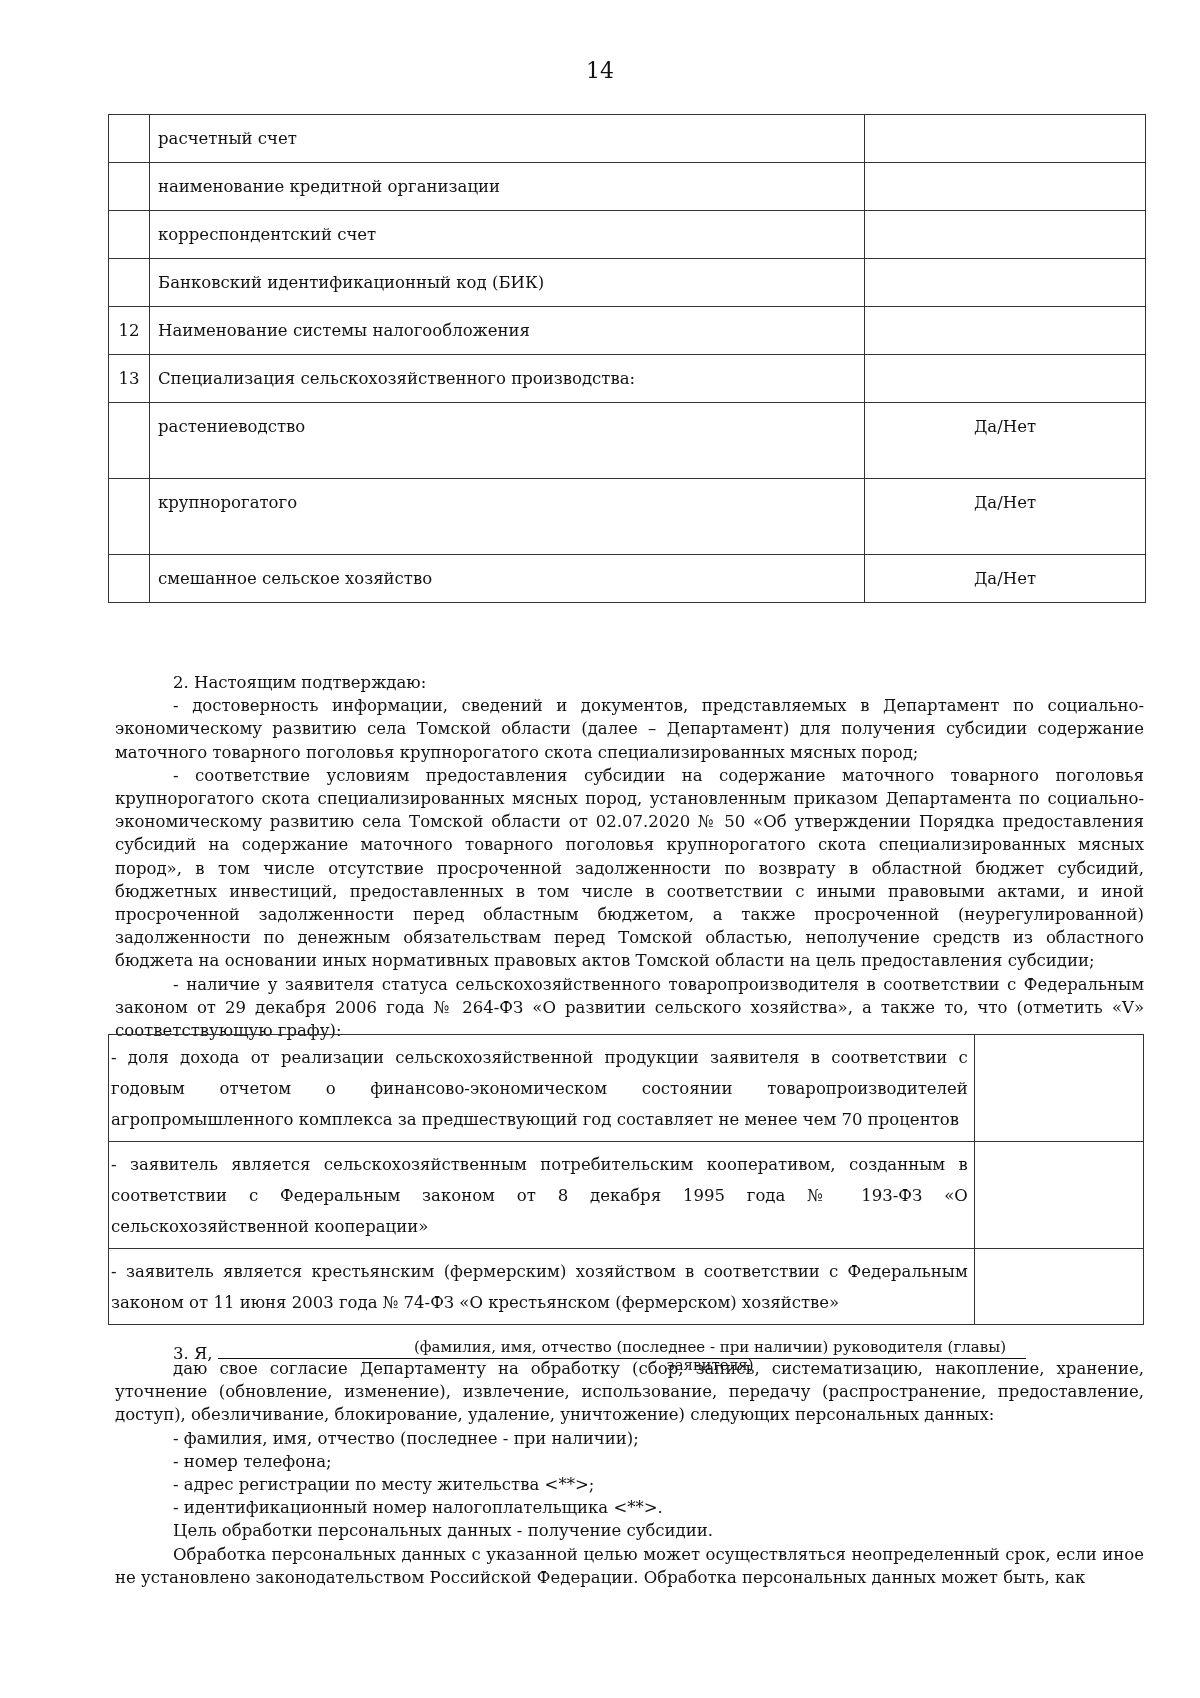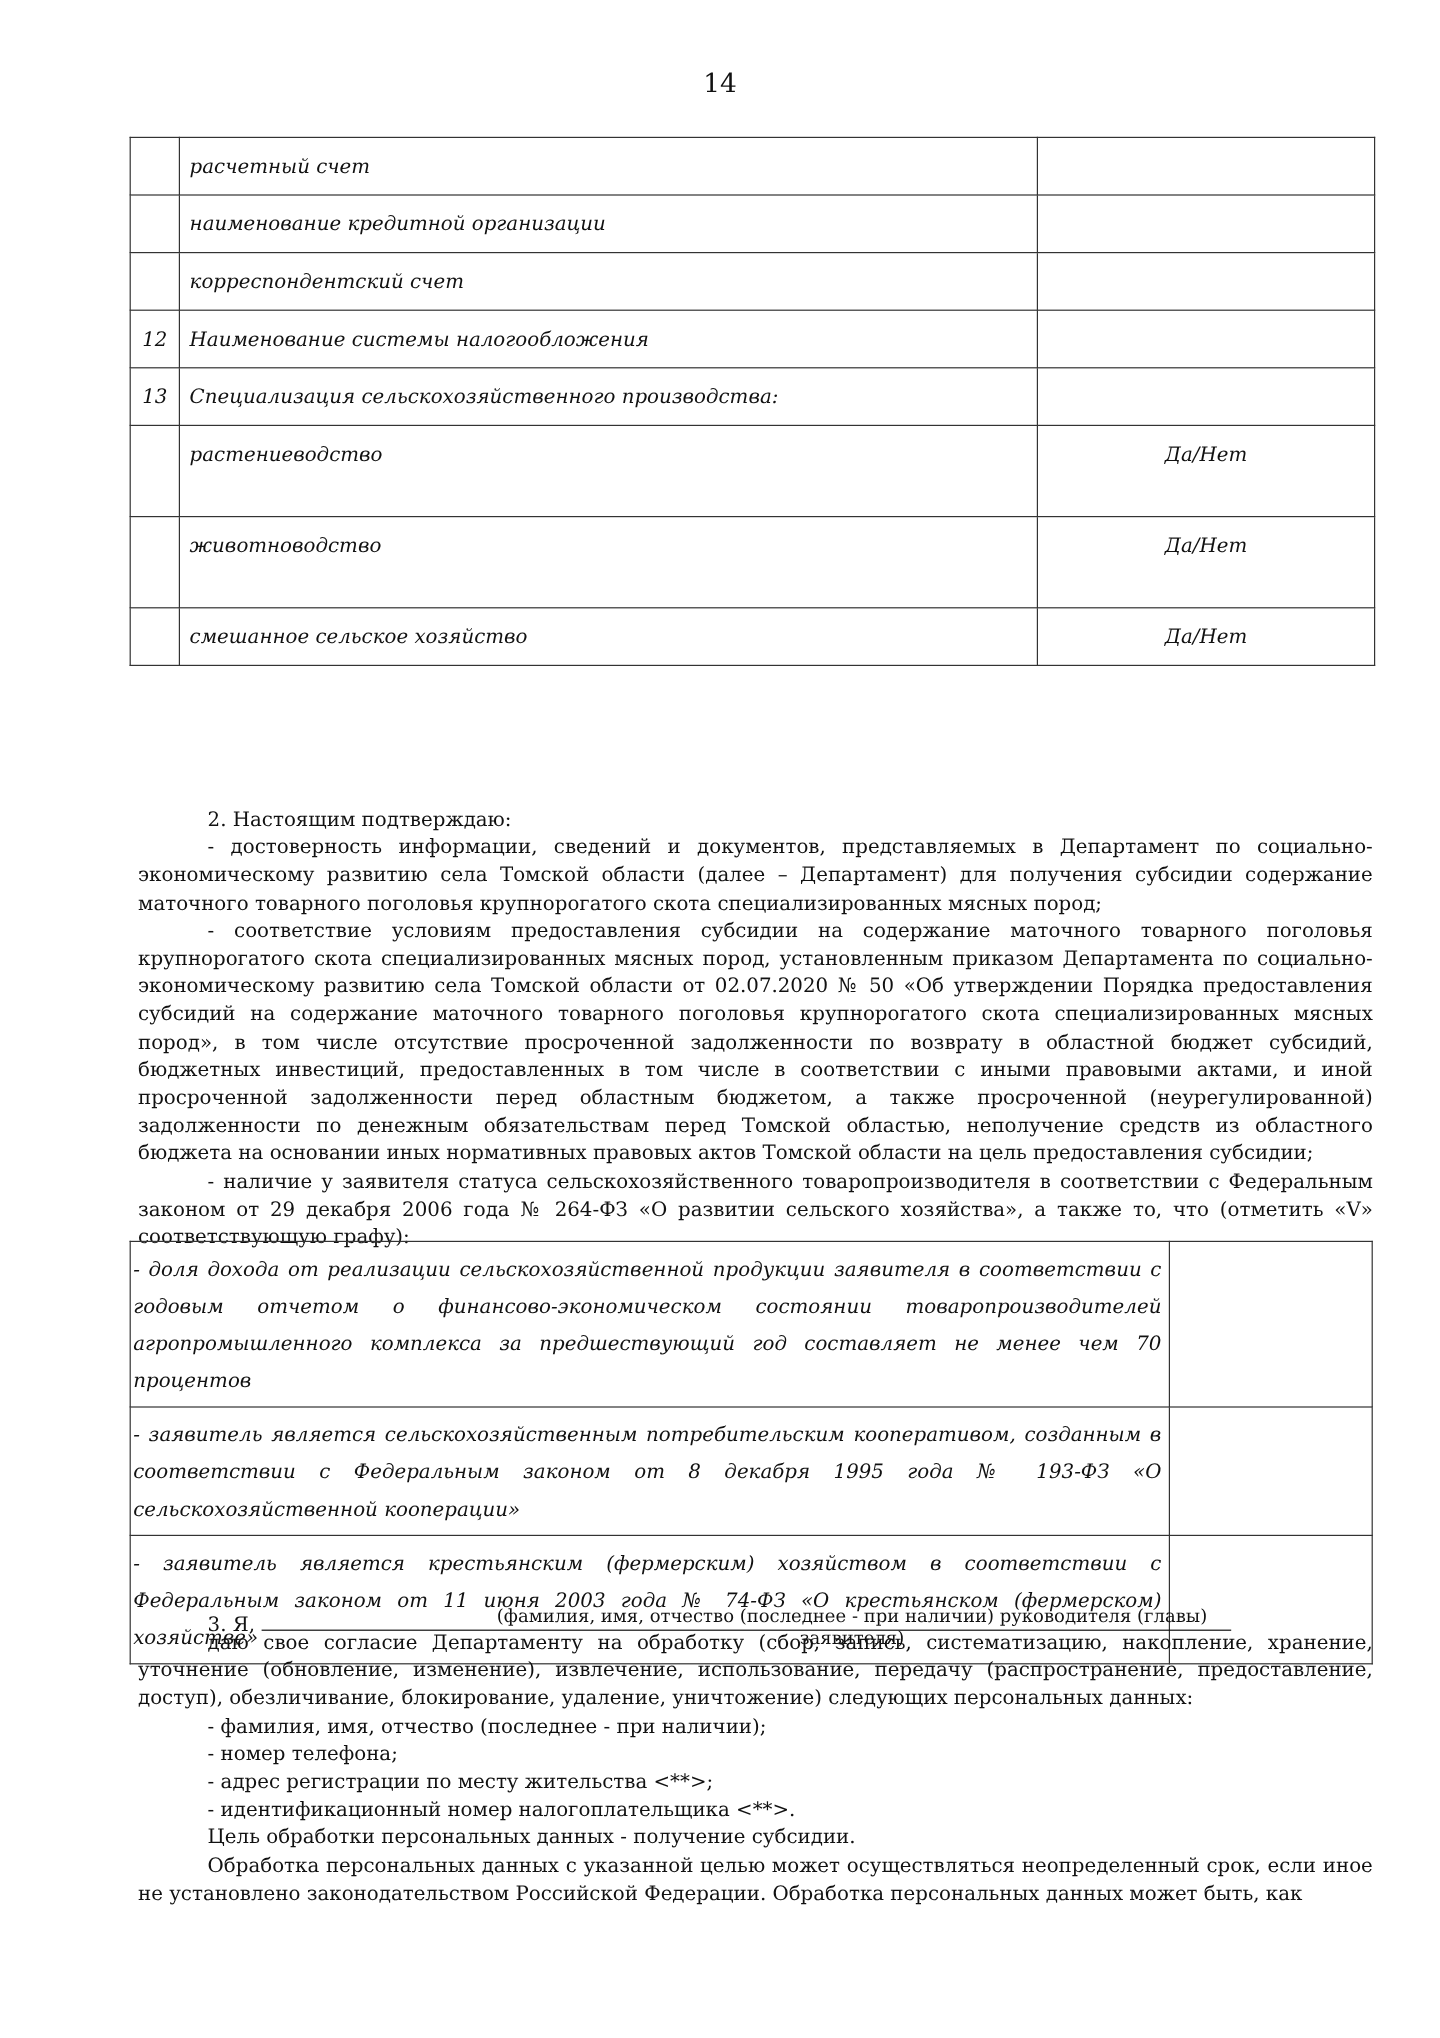--- a/index.html
+++ b/index.html
@@ -5,21 +5,21 @@
   html, body { margin: 0; padding: 0; background: #ffffff; }
   body {
     width: 1200px; height: 1698px; position: relative; overflow: hidden;
     font-family: "DejaVu Serif", "Liberation Serif", serif;
     color: #111; font-size: 16.5px;
   }
   .page-num {
     position: absolute; top: 58px; left: 0; width: 1200px; text-align: center;
     font-size: 22px;
   }
-  table { border-collapse: collapse; position: absolute; table-layout: fixed; font-style: italic; }
+  table { border-collapse: collapse; position: absolute; table-layout: fixed; }
   td { border: 1.5px solid #333; vertical-align: top; padding: 0; }
   #t1 { left: 108px; top: 114px; width: 1036px; }
   #t1 td.num { width: 40px; text-align: center; }
   #t1 td.lbl { width: 706px; padding-left: 8px; }
   #t1 td.val { width: 280px; text-align: center; }
   #t1 tr.short td { height: 47px; }
   #t1 tr.tall td { height: 75px; }
   #t1 .txt { display: block; padding-top: 13px; line-height: 22px; }
 
   .para { position: absolute; left: 115px; width: 1029px; line-height: 23.2px; text-align: justify; }
@@ -72,20 +72,31 @@
         </td>
     <td class="lbl">
           <span class="txt">корреспондентский счет</span>
         </td>
     <td class="val">
           <span class="txt"></span>
         </td>
   </tr>
   <tr class="short">
     <td class="num">
+          <span class="txt"></span>
+        </td>
+    <td class="lbl">
+          <span class="txt">Банковский идентификационный код (БИК)</span>
+        </td>
+    <td class="val">
+          <span class="txt"></span>
+        </td>
+  </tr>
+  <tr class="short">
+    <td class="num">
           <span class="txt">12</span>
         </td>
     <td class="lbl">
           <span class="txt">Наименование системы налогообложения</span>
         </td>
     <td class="val">
           <span class="txt"></span>
         </td>
   </tr>
   <tr class="short">
@@ -108,21 +119,21 @@
         </td>
     <td class="val">
           <span class="txt">Да/Нет</span>
         </td>
   </tr>
   <tr class="tall">
     <td class="num">
           <span class="txt"></span>
         </td>
     <td class="lbl">
-          <span class="txt">животноводство</span>
+          <span class="txt">крупнорогатого</span>
         </td>
     <td class="val">
           <span class="txt">Да/Нет</span>
         </td>
   </tr>
   <tr class="short">
     <td class="num">
           <span class="txt"></span>
         </td>
     <td class="lbl">

